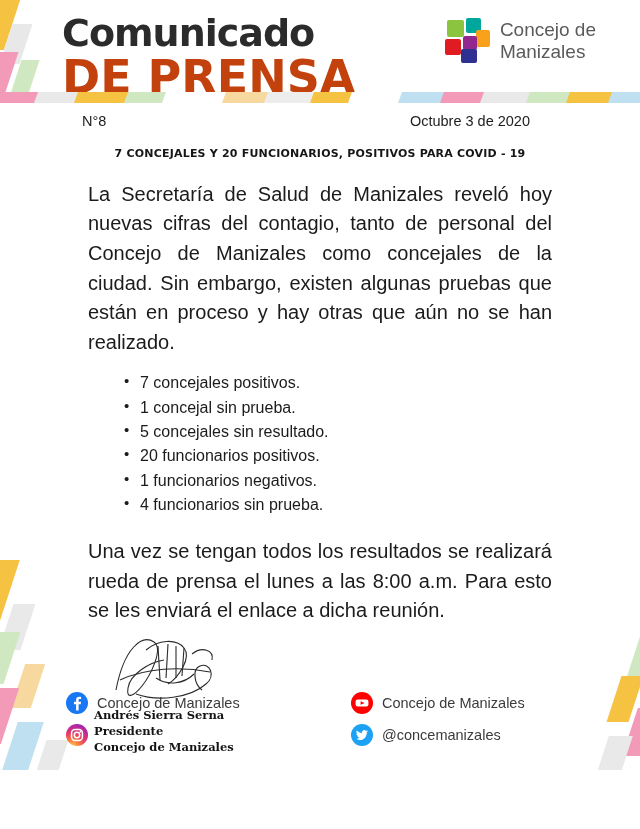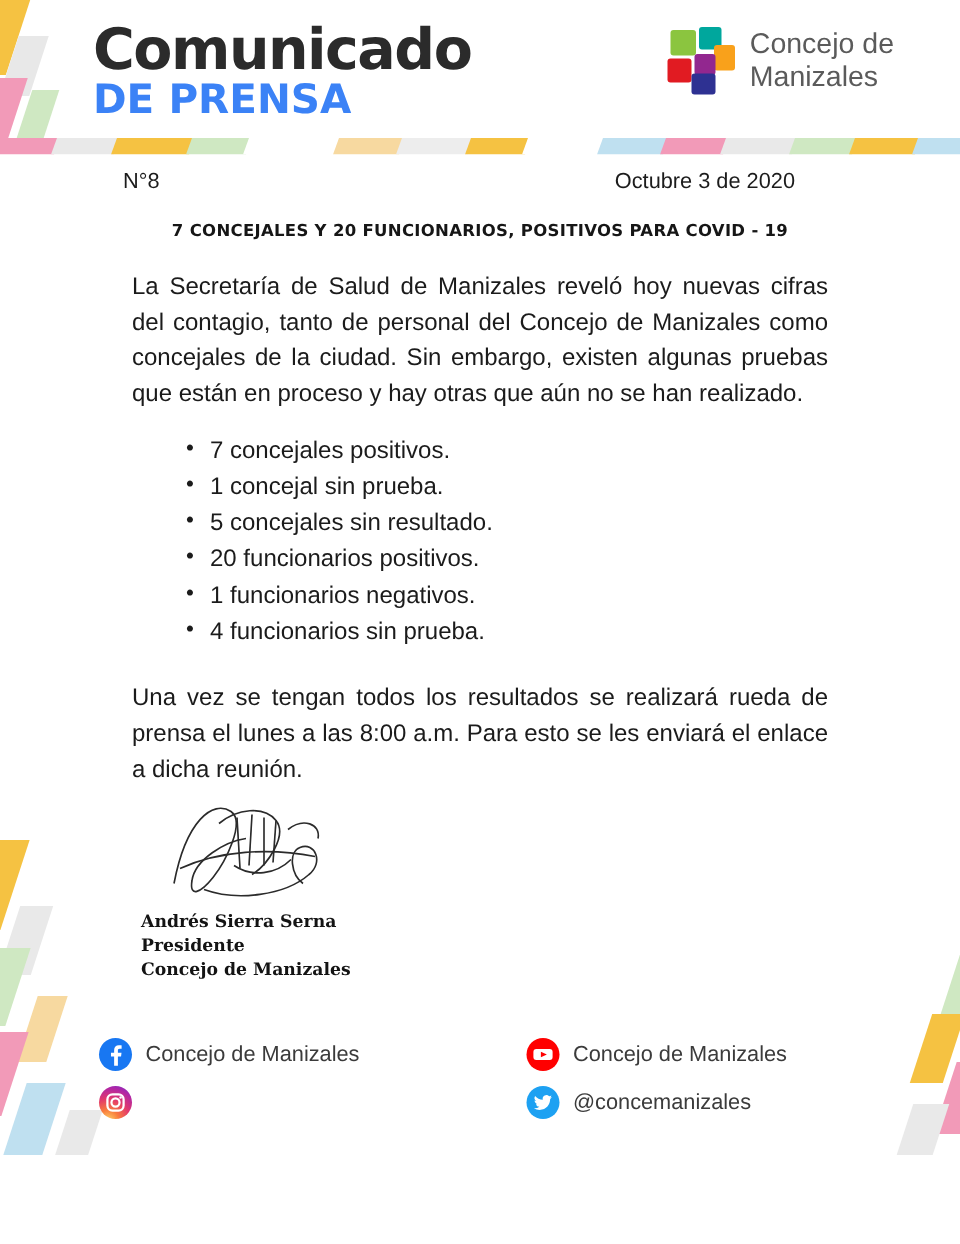--- a/index.html
+++ b/index.html
@@ -55,23 +55,23 @@
     font-family: "DejaVu Sans", sans-serif;
     font-weight: bold;
     font-size: 38px;
     letter-spacing: -1px;
     color: #2b2b2b;
     line-height: 1.02;
   }
   .title-2 {
     font-family: "DejaVu Sans", sans-serif;
     font-weight: bold;
-    font-size: 27px;
+    font-size: 46px;
     letter-spacing: 0px;
-    color: #3b82f6;
+    color: #c2410c;
     line-height: 1.05;
   }
 
   .logo-block {
     position: absolute;
     right: 44px;
     top: 18px;
     display: flex;
     align-items: center;
   }
@@ -125,21 +125,21 @@
     text-align: center;
     font-family: "DejaVu Sans", sans-serif;
     font-weight: bold;
     font-size: 11px;
     line-height: 1.35;
     color: #161616;
     margin: 6px 0 18px 0;
     letter-spacing: 0.2px;
   }
   .para {
-    font-size: 16px;
+    font-size: 20px;
     line-height: 1.48;
     text-align: justify;
     color: #1b1b1b;
     margin: 0 0 14px 0;
   }
   .lead {
     font-size: 16px;
     line-height: 1.48;
     color: #1b1b1b;
     margin: 16px 0 2px 0;

